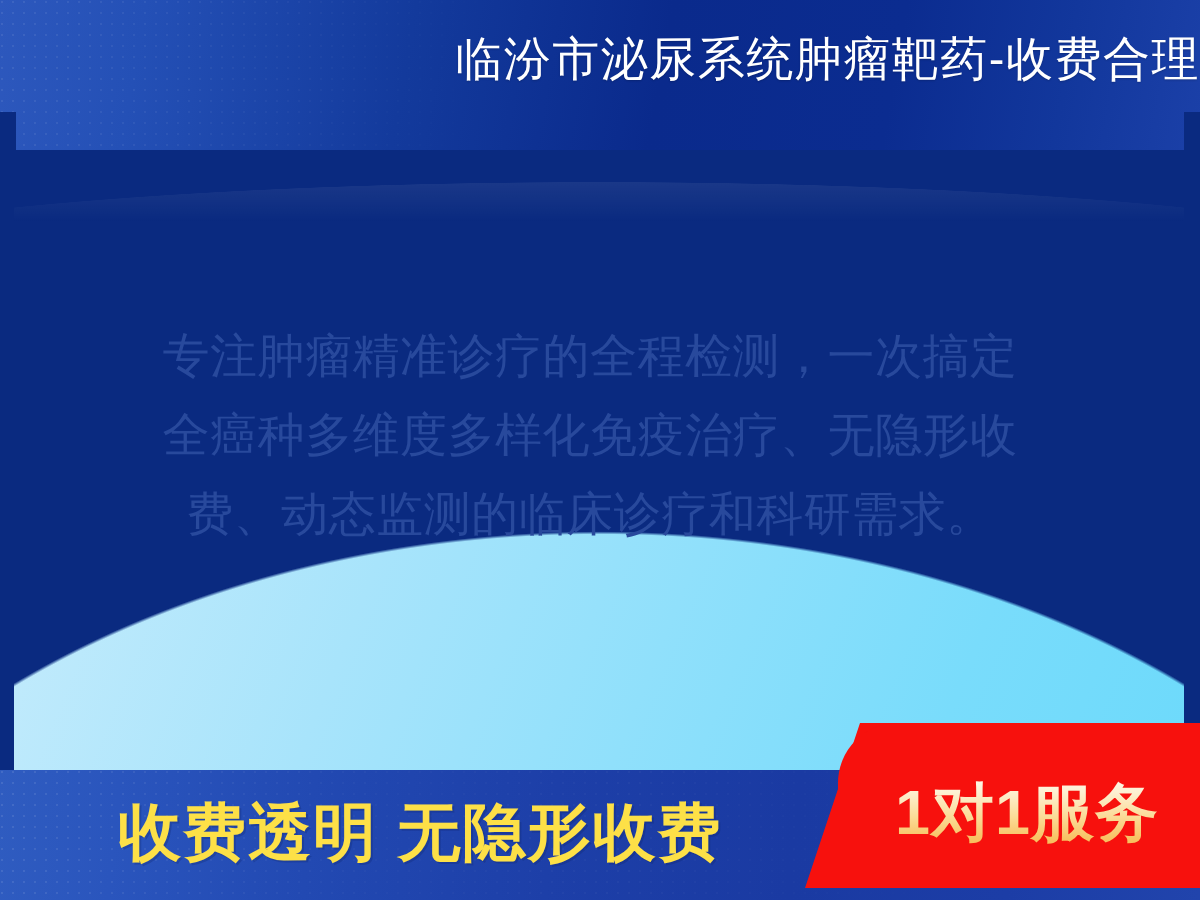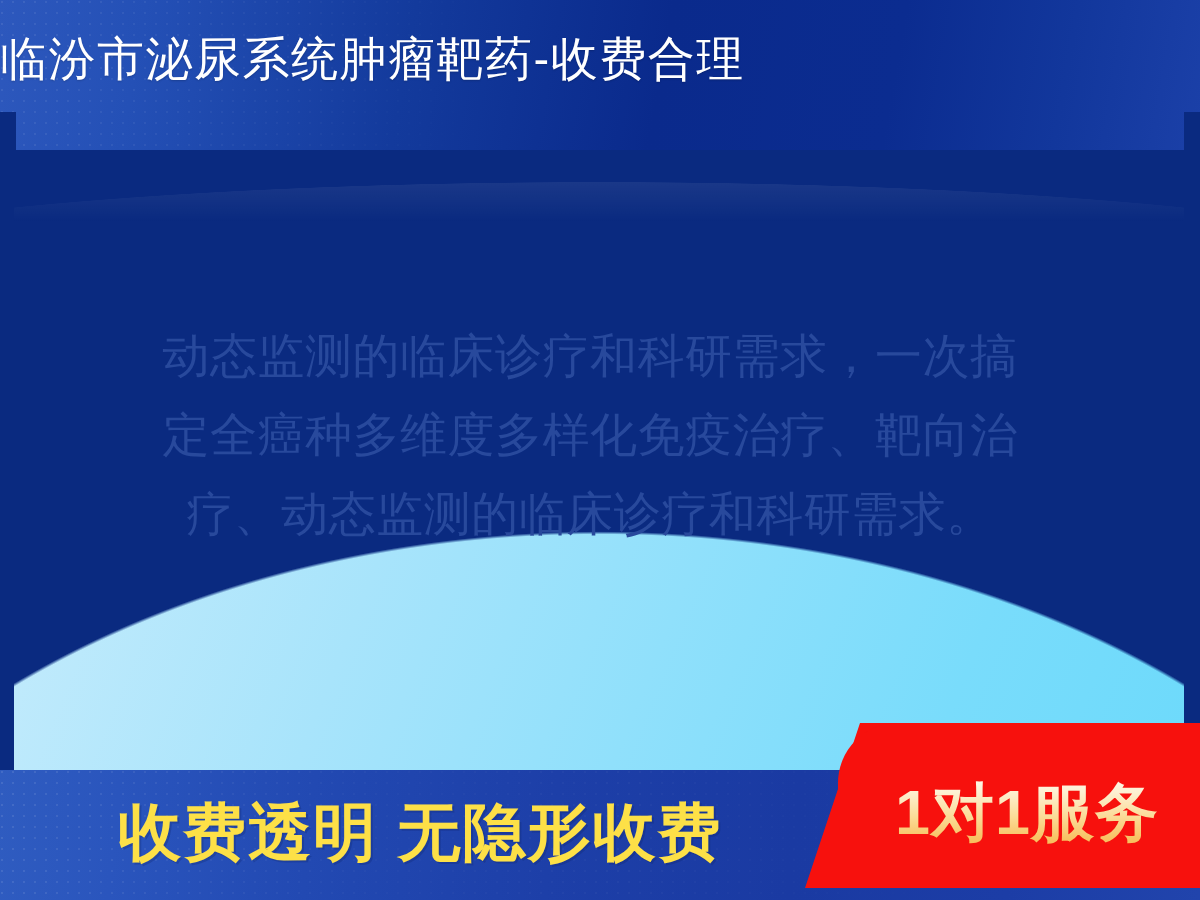--- a/index.html
+++ b/index.html
@@ -41,21 +41,21 @@
     background-image:
       radial-gradient(circle at 2px 2px, rgba(255,255,255,0.085) 1.1px, rgba(255,255,255,0) 1.6px);
     background-size: 11px 11px;
     -webkit-mask-image: linear-gradient(100deg, rgba(0,0,0,0.95) 0%, rgba(0,0,0,0.45) 22%, rgba(0,0,0,0) 42%);
             mask-image: linear-gradient(100deg, rgba(0,0,0,0.95) 0%, rgba(0,0,0,0.45) 22%, rgba(0,0,0,0) 42%);
   }
   .header-title {
     position: absolute;
     left: 0; right: 0;
     top: 28px;
-    text-align: left;
+    text-align: right;
     color: #ffffff;
     font-size: 47px;
     font-weight: 300;
     letter-spacing: 1.5px;
     line-height: 62px;
     white-space: nowrap;
     text-shadow: 0 1px 2px rgba(0,0,0,0.18);
   }
 
   
@@ -216,21 +216,21 @@
   <div class="header-title">临汾市泌尿系统肿瘤靶药-收费合理</div>
 
   <div class="rail rail-left"></div>
   <div class="rail rail-right"></div>
 
   <div class="panel-wrap">
     <div class="panel"></div>
     <div class="panel-sheen"></div>
   </div>
 
-  <div class="body-copy">动态监测的临床诊疗和科研需求，一次搞定全癌种多维度多样化免疫治疗、靶向治疗、动态监测的临床诊疗和科研需求。</div>
+  <div class="body-copy">专注肿瘤精准诊疗的全程检测，一次搞定全癌种多维度多样化免疫治疗、无隐形收费、动态监测的临床诊疗和科研需求。</div>
 
   <div class="footer">
     <div class="dots"></div>
   </div>
 
   <div class="footer-tagline">收费透明 无隐形收费</div>
 
   <div class="badge">
     <div class="badge-shape"></div>
     <div class="badge-round"></div>

